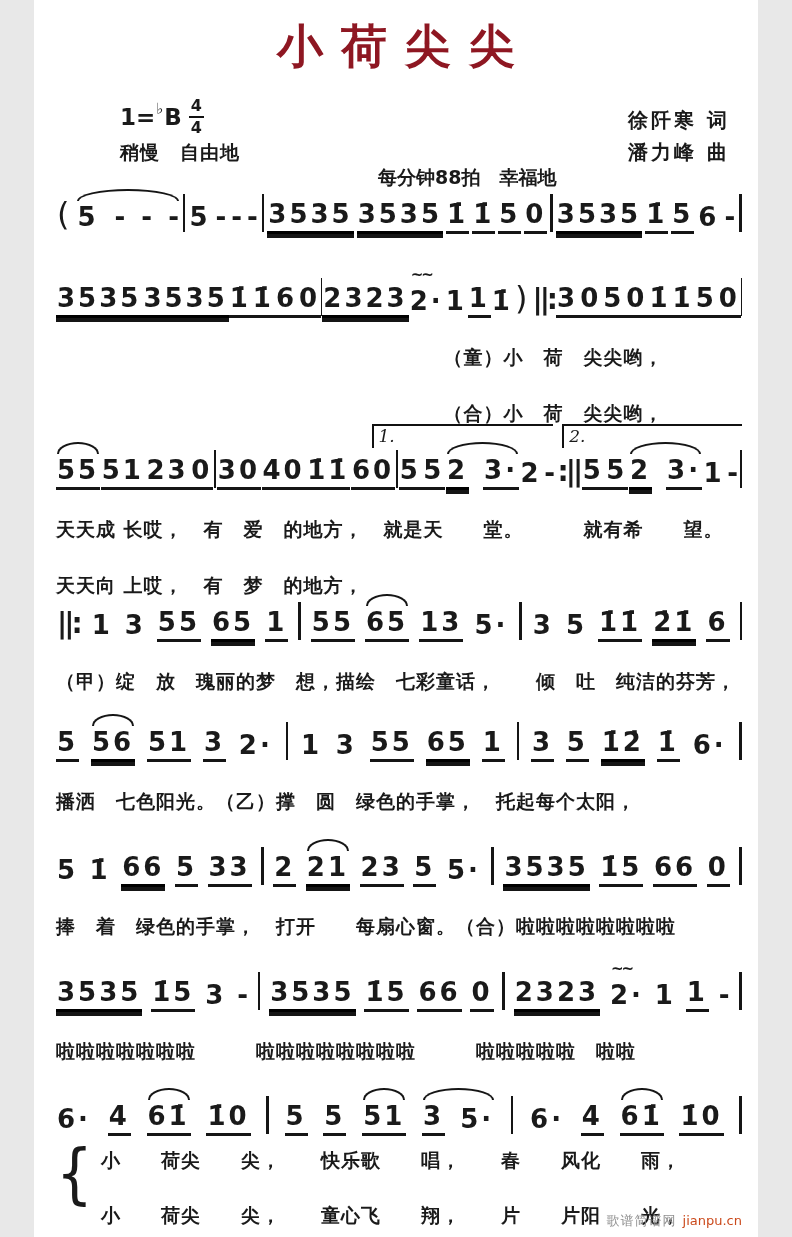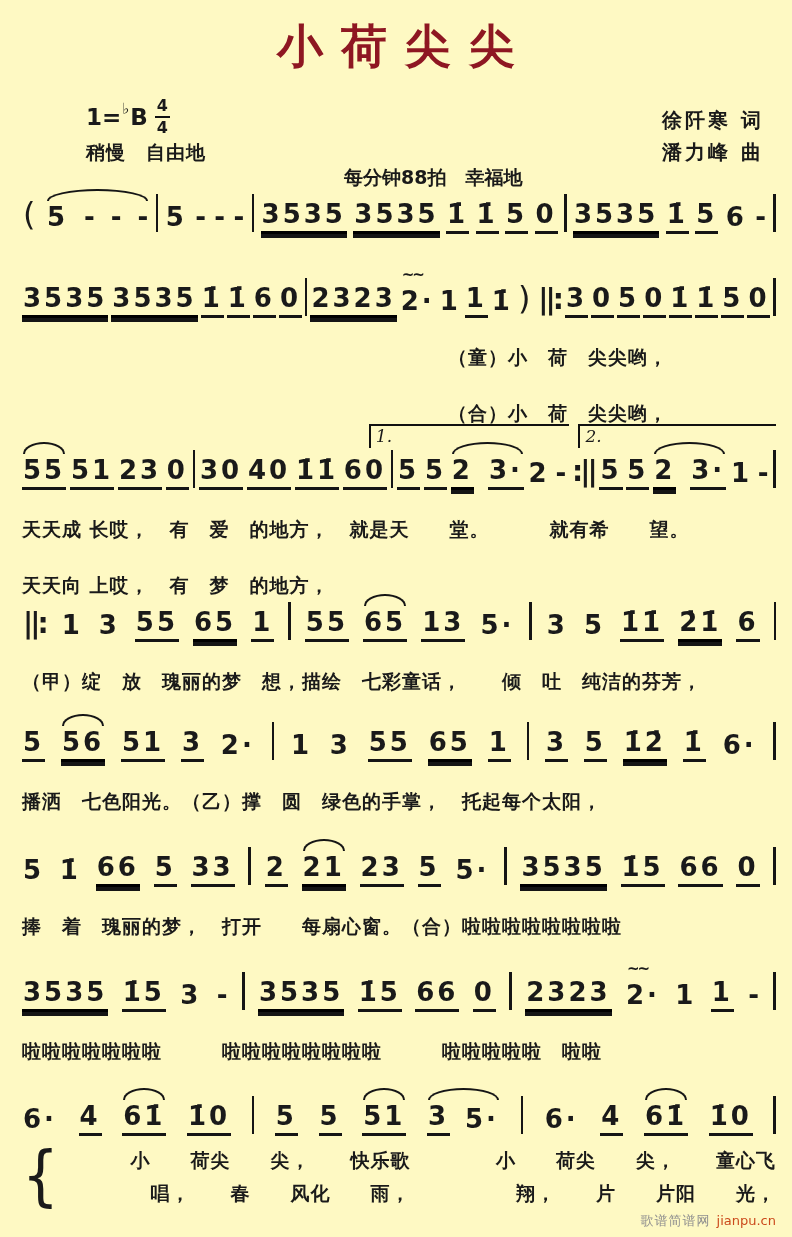--- a/index.html
+++ b/index.html
@@ -1,20 +1,20 @@
 <!DOCTYPE html>
 <html><head>
 <meta charset="utf-8">
 <style>
   html,body{margin:0;padding:0;background:#e8e8e8;}
   .sheet{
     position:relative;
-    width:792px;height:1237px;
+    width:724px;height:1237px;
     margin:0 auto;
-    background:#fef9c3;
+    background:#ffffff;
     font-family:"DejaVu Sans",sans-serif;
     color:#1a1a1a;
     overflow:hidden;
   }
   
   .title{
     position:absolute;top:16px;left:0;width:100%;
     text-align:center;font-size:46px;font-weight:bold;
     color:#8e1722;letter-spacing:18px;padding-left:18px;box-sizing:border-box;
   }
@@ -45,21 +45,21 @@
     position:absolute;top:-13px;left:1px;right:1px;height:10px;
     border:2.5px solid #151515;border-bottom:none;
     border-radius:50% 50% 0 0 / 100% 100% 0 0;
   }
   .trill{position:absolute;top:-18px;left:2px;font-size:15px;letter-spacing:-2px;font-weight:bold;}
   
   .lyrics{font-size:19px;font-weight:bold;margin-top:23px;line-height:1.75;letter-spacing:1px;white-space:pre-wrap;}
   .sys2 .lyrics{padding-left:56.5%;}
   .duet{display:flex;margin-top:8px;}
   .brace{font-size:58px;font-weight:normal;line-height:1.1;transform:scaleY(1.15);margin-right:8px;}
-  .duet-col{display:flex;flex-direction:row;gap:22px;flex:1;text-align:right;}
+  .duet-col{display:flex;flex-direction:column;gap:22px;flex:1;}
   
   .volta{
     position:absolute;top:-4px;height:24px;
     border-top:2.5px solid #111;border-left:2.5px solid #111;
     font-size:17px;font-style:italic;font-family:"DejaVu Serif",serif;
     padding-left:5px;box-sizing:border-box;
   }
   .v1{left:46%;width:26.5%;}
   .v2{left:73.8%;right:0;}
   
@@ -266,21 +266,21 @@
         <span class="tok u1">23</span>
         <span class="tok u1">5</span>
         <span class="tok">5·</span>
         <span class="tok bar"></span>
         <span class="tok u2">3535</span>
         <span class="tok u1">1̇5</span>
         <span class="tok u1">66</span>
         <span class="tok u1">0</span>
         <span class="tok bar"></span>
       </div>
-    <div class="lyrics">捧　着　瑰丽的梦，　打开　　每扇心窗。（合）啦啦啦啦啦啦啦啦</div>
+    <div class="lyrics">捧　着　绿色的手掌，　打开　　每扇心窗。（合）啦啦啦啦啦啦啦啦</div>
   </div>
 
   <div class="system sys7">
     <div class="notes">
         <span class="tok u2">3535</span>
         <span class="tok u1">1̇5</span>
         <span class="tok">3</span>
         <span class="tok dash">-</span>
         <span class="tok bar"></span>
         <span class="tok u2">3535</span>

